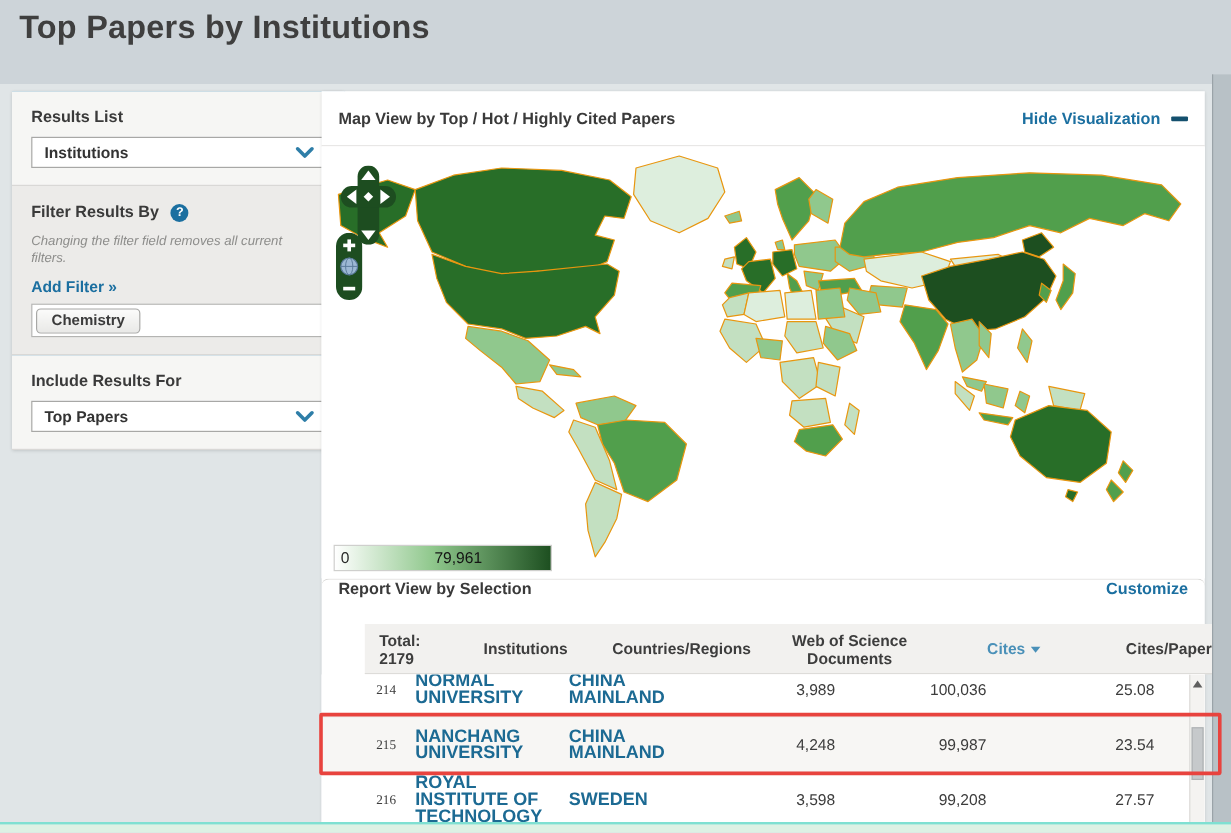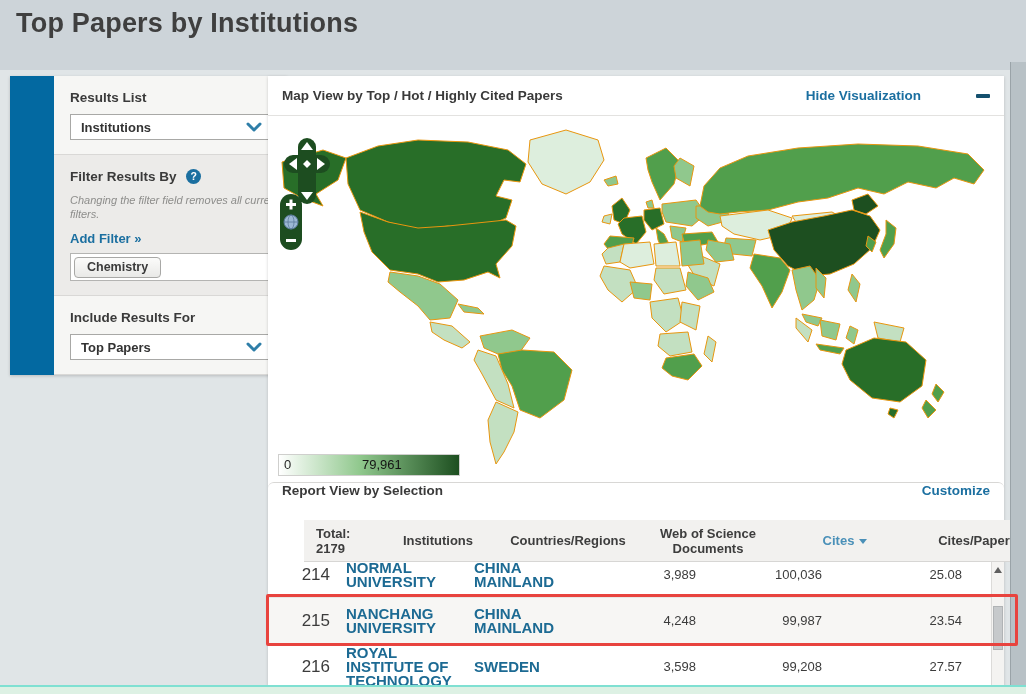--- a/index.html
+++ b/index.html
@@ -4,41 +4,41 @@
 <style>
   * { margin:0; padding:0; box-sizing:border-box; }
   html,body { width:1026px; height:694px; }
   body { font-family:"Liberation Sans", sans-serif; }
   .page { position:relative; width:1026px; height:694px; background:#cdd4d9; overflow:hidden; }
   .lower-bg { position:absolute; top:70px; left:0; right:0; bottom:0; background:#e0e5e7; }
 
   .page-title { position:absolute; top:8px; left:16px; font-size:27px; font-weight:bold; color:#3f3f3f; letter-spacing:.2px; }
 
   
-  .sidebar { position:absolute; left:10px; top:76px; width:277px; background:#0369a1; box-shadow:0 1px 3px rgba(0,0,0,.18);padding-left:44px; }
+  .sidebar { position:absolute; left:10px; top:76px; width:277px; background:#0369a1; box-shadow:0 1px 3px rgba(0,0,0,.18); }
   .sb-sec { padding:14px 16px; border-bottom:1px solid #d9d8d6; }
   .sec-a { background:#f6f6f4; }
   .sec-b { background:#ecebe9; }
   .sec-c { background:#f2f1ef; border-bottom:none; }
   .sb-label { font-size:13.5px; font-weight:bold; color:#3a3a3a; margin-bottom:9px; }
   .dropdown { display:flex; justify-content:space-between; align-items:center; width:100%; height:26px; background:#fff; border:1px solid #a8a8a6; padding:0 8px 0 10px; cursor:pointer; }
   .dropdown span { font-size:13px; font-weight:bold; color:#333; }
   .help { display:inline-block; width:15px; height:15px; margin-left:6px; border-radius:50%; background:var(--link); color:#fff; font-size:10.5px; font-weight:bold; text-align:center; line-height:15px; vertical-align:1px; }
   .filter-note { font-size:11px; font-style:italic; color:#8d8d8b; line-height:14px; margin-bottom:8px; width:210px; }
   .add-filter { display:inline-block; font-size:13px; font-weight:bold; color:var(--link); text-decoration:none; margin-bottom:7px; cursor:pointer; }
   .filter-box { background:#fff; border:1px solid #b4b4b2; padding:3px; height:28px; }
   .chip { display:inline-block; padding:2px 12px 3px; border:1px solid #a8a8a6; border-radius:4px; background:linear-gradient(#fbfbfa,#e9e9e7); font-size:12.5px; font-weight:bold; color:#3b3b3b; font-family:inherit; cursor:pointer; }
   .btn-row { display:flex; gap:10px; }
   .btn { padding:5px 13px 6px; border:1px solid #b4b4b2; border-radius:3px; background:linear-gradient(#fdfdfc,#eaeae8); font-size:13px; font-weight:bold; color:var(--link); font-family:inherit; cursor:pointer; }
 
   
   .panel { position:absolute; left:268px; top:76px; width:736px; height:610px; background:#fff; box-shadow:0 1px 3px rgba(0,0,0,.18); }
-  .map-header { position:absolute; top:0; left:0; right:0; height:40px; display:flex; justify-content:space-between; align-items:center; padding:0 14px; border-bottom:1px solid #e3e2e0; }
+  .map-header { position:absolute; top:0; left:0; right:0; height:46px; display:flex; justify-content:space-between; align-items:center; padding:0 14px; border-bottom:1px solid #e3e2e0; }
   .sec-title { font-size:13.5px; font-weight:bold; color:#3a3a3a; }
-  .hide-viz { display:flex; align-items:center; font-size:13.5px; font-weight:bold; color:var(--link); text-decoration:none; cursor:pointer;gap:46px; }
+  .hide-viz { display:flex; align-items:center; font-size:13.5px; font-weight:bold; color:var(--link); text-decoration:none; cursor:pointer; }
   .minus-bar { display:inline-block; width:14px; height:4px; background:#14506e; border-radius:1px; margin-left:9px; }
 
   .map-area { position:absolute; top:46px; left:0; width:736px; height:360px; background:#fff; }
   .world { position:absolute; top:0; left:0; }
   .world polygon { stroke-width:1; stroke-linejoin:round; cursor:pointer; }
 
   .map-controls { position:absolute; top:16px; left:16px; }
   .zoom-pill { position:absolute; top:72px; left:12px; }
   .ctrl-fill { fill:var(--ctrl-green); }
 
@@ -53,21 +53,21 @@
   .thead { position:absolute; top:444px; left:0; width:736px; height:42px; display:grid; grid-template-columns:70px 128px 132px 148px 126px 132px; align-items:center; background:#f2f1ef; border-bottom:1px solid #d7d6d4; font-size:13px; font-weight:bold; color:#3d3d3d;margin-left:36px; }
   .h-total { padding-left:12px; line-height:15px; }
   .h-center { text-align:center; line-height:15px; }
   .h-cites { color:var(--sort); text-align:center; }
   .sort-caret { display:inline-block; width:0; height:0; border-left:4px solid transparent; border-right:4px solid transparent; border-top:5px solid var(--sort); margin-left:5px; vertical-align:1px; }
 
   .tbody { position:absolute; top:486px; left:0; width:736px; height:124px; overflow:hidden; background:#fff; }
   .trow { display:grid; grid-template-columns:70px 128px 132px 148px 126px 132px; align-items:center; height:46px; border-bottom:1px solid #e8e7e5; background:#fff; cursor:pointer; }
   .trow:first-child { margin-top:-10px; }
   .trow.alt { background:#f7f6f4; }
-  .cell.rank { text-align:right; padding-right:8px; font-size:17px; color:#3c3c3c; }
+  .cell.rank { text-align:right; padding-right:8px; font-size:11px; color:#3c3c3c;font-family:Liberation Serif, serif; }
   .cell.inst, .cell.country { font-size:15px; font-weight:bold; color:#1c6a93; line-height:14px; padding-left:8px; padding-right:6px; }
   .cell.num { text-align:right; font-size:13px; color:#3c3c3c; }
   .cell.docs { padding-right:50px; }
   .cell.cites { padding-right:50px; }
   .cell.cpp { padding-right:42px; }
 
   .tb-scroll { position:absolute; top:0; right:0; bottom:0; width:13px; background:#f4f3f1; border-left:1px solid #dcdbd9; }
   .tb-up { height:16px; display:flex; align-items:center; justify-content:center; cursor:pointer; }
   .up-caret { width:0; height:0; border-left:4px solid transparent; border-right:4px solid transparent; border-bottom:6px solid #5f5f5f; }
   .tb-thumb { position:absolute; top:44px; left:1px; right:1px; height:44px; background:#c6c9cb; border:1px solid #b0b3b5; cursor:grab; }

